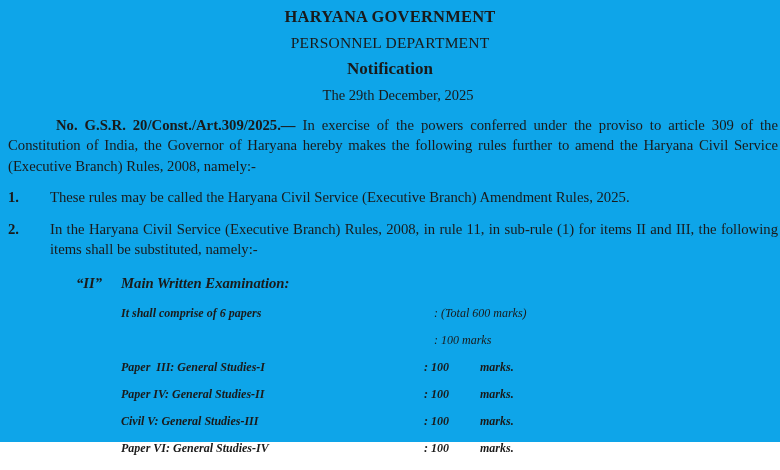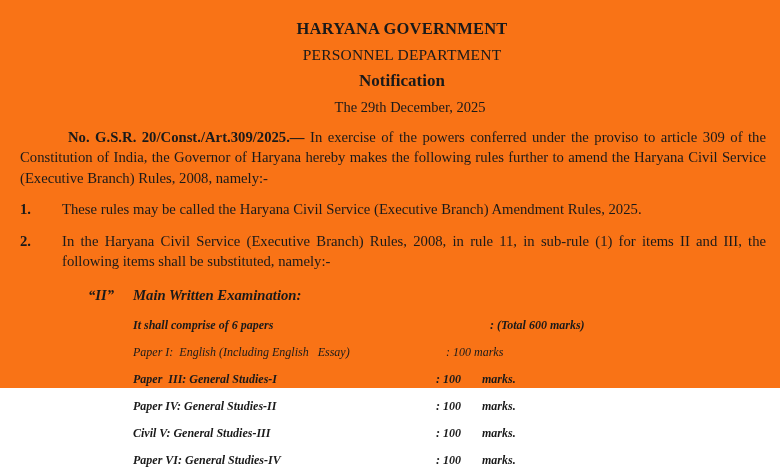--- a/index.html
+++ b/index.html
@@ -13,24 +13,24 @@
     height: 470px;
     overflow: hidden;
     font-family: "Liberation Serif", "DejaVu Serif", serif;
     color: #1a1a1a;
     -webkit-font-smoothing: antialiased;
   }
 
   .page {
     position: relative;
     width: 780px;
-    height: 388px;
-    padding: 12px;
+    height: 442px;
+    padding: 0;
     box-sizing: border-box;
-    background: #f97316;
+    background: #0ea5e9;
   }
 
   
   .doc-header {
     width: 780px;
     text-align: center;
   }
   .hdr-line {
     display: block;
     line-height: 1.0;
@@ -146,41 +146,40 @@
   }
   .prow .p-colon {
     position: absolute;
     left: 408px;
     top: 0;
     white-space: pre;
     font-style: italic;
   }
   .prow .p-marks {
     position: absolute;
-    left: 454px;
+    left: 464px;
     top: 0;
     white-space: pre;
     font-style: italic;
   }
   .prow.bold .p-label,
   .prow.bold .p-colon,
   .prow.bold .p-marks {
     font-weight: bold;
   }
   
   .prow .p-value {
     position: absolute;
     left: 418px;
     top: 0;
     white-space: pre;
     font-style: italic;
   }
   .prow.bold .p-value {
-    font-weight: bold;
-    margin-left: 44px;
+    font-weight: normal;
   }
 </style>
 </head>
 <body>
 
 <div class="page">
 
   <div class="doc-header">
     <span class="hdr-line hdr-govt">HARYANA GOVERNMENT</span>
     <span class="hdr-line hdr-dept">PERSONNEL DEPARTMENT</span>
@@ -212,21 +211,20 @@
       </div>
 
       <div class="paper-rows">
 
         <div class="prow bold">
           <span class="p-label">It shall comprise of 6 papers</span>
           <span class="p-value">: (Total 600 marks)</span>
         </div>
 
         <div class="prow">
-          <span class="p-label">Paper I:  English (Including English   Essay)</span>
           <span class="p-value">: 100 marks</span>
         </div>
 
 
         <div class="prow bold">
           <span class="p-label">Paper  III: General Studies-I</span>
           <span class="p-colon">: 100</span>
           <span class="p-marks">marks.</span>
         </div>
 

